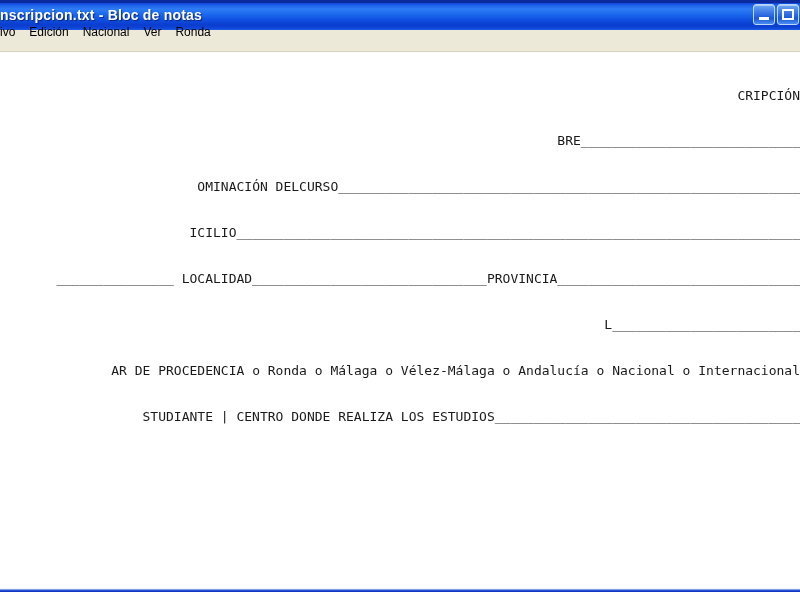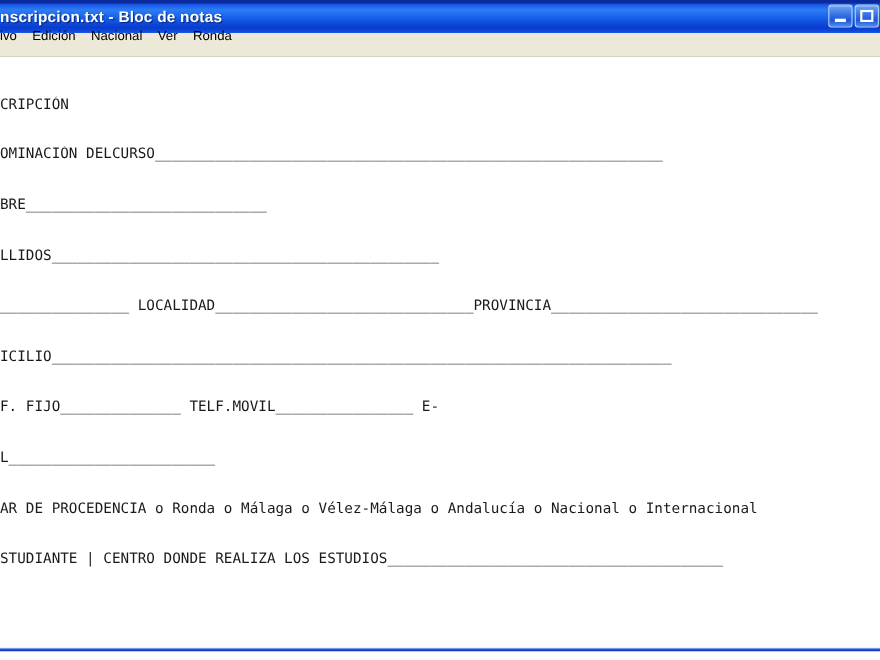--- a/index.html
+++ b/index.html
@@ -130,20 +130,21 @@
 
   
   .textarea-wrap {
     position: absolute;
     left: 0;
     top: 52px;
     width: 800px;
     height: 536px;
     background: #ffffff;
     overflow: hidden;
+    text-align: right;
   }
   .doc {
     position: absolute;
     left: 0;
     top: 5px;
     width: 800px;
     white-space: pre;
     font-family: "DejaVu Sans Mono", "Liberation Mono", monospace;
     font-size: 13px;
     line-height: 15.3px;
@@ -197,26 +198,24 @@
       <div class="menu-item">Edición</div>
       <div class="menu-item">Nacional</div>
       <div class="menu-item">Ver</div>
       <div class="menu-item">Ronda</div>
     </div>
   </div>
 
   <div class="textarea-wrap">
     <div class="doc">
       <div class="line">CRIPCIÓN</div>
+      <div class="line">BRE____________________________</div>
       <div class="line">OMINACIÓN DELCURSO___________________________________________________________</div>
-      <div class="line">BRE____________________________</div>
-      <div class="line">LLIDOS_____________________________________________</div>
+      <div class="line">ICILIO________________________________________________________________________</div>
       <div class="line">_______________ LOCALIDAD______________________________PROVINCIA_______________________________</div>
-      <div class="line">ICILIO________________________________________________________________________</div>
-      <div class="line">F. FIJO______________ TELF.MOVIL________________ E-</div>
       <div class="line">L________________________</div>
       <div class="line">AR DE PROCEDENCIA o Ronda o Málaga o Vélez-Málaga o Andalucía o Nacional o Internacional</div>
       <div class="line">STUDIANTE | CENTRO DONDE REALIZA LOS ESTUDIOS_______________________________________</div>
       
       
       
     </div>
   </div>
 
   <div class="bottom-border"></div>

